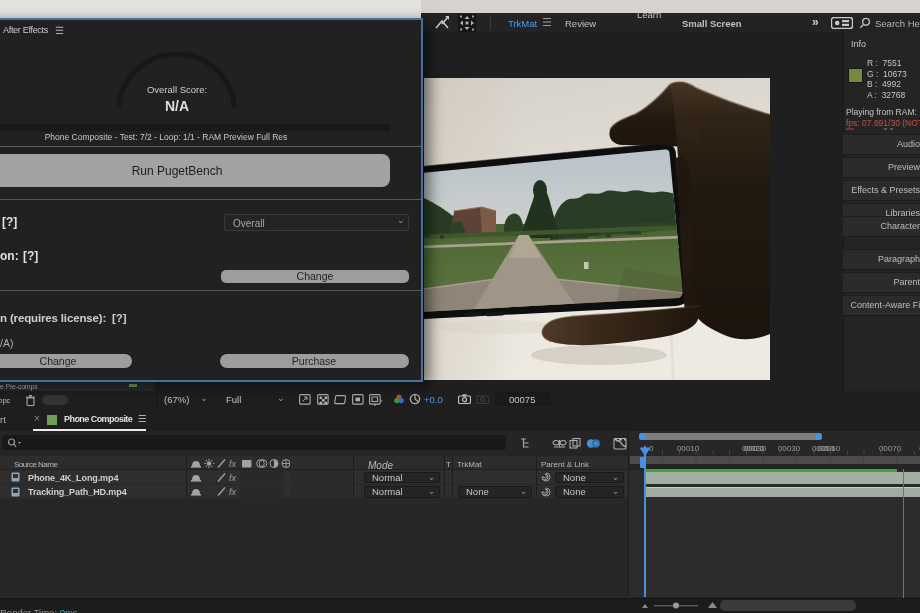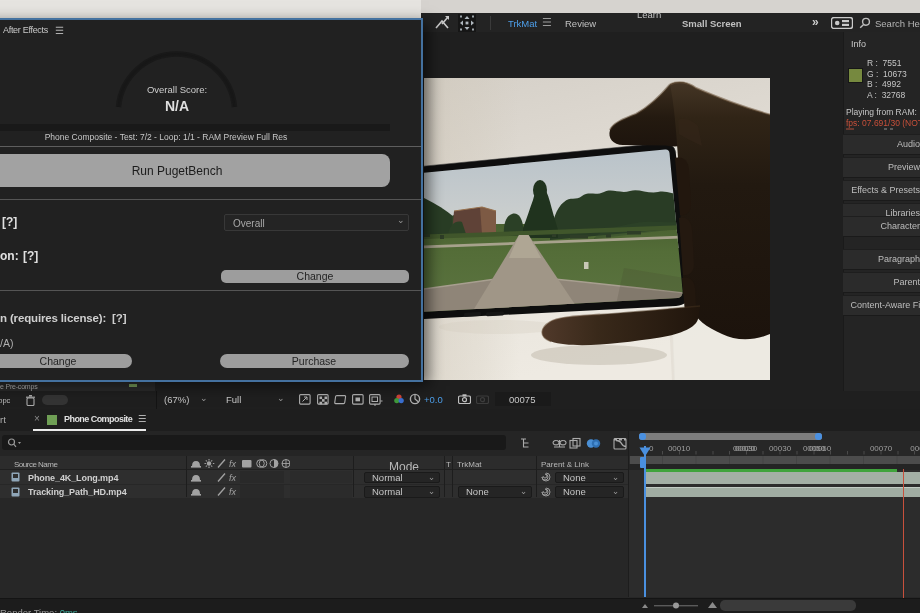--- a/index.html
+++ b/index.html
@@ -7,21 +7,21 @@
     font-family:"Liberation Sans",sans-serif;background:#232323;}
   .abs{position:absolute;}
   .txt{position:absolute;white-space:nowrap;}
   .sbt{left:843px;width:77px;height:21px;background:#2b2b2b;border-top:1px solid #1e1e1e;
        border-bottom:1px solid #1a1a1a;box-sizing:border-box;color:#bdbdbd;font-size:9px;
        line-height:19px;padding-left:7.5px;overflow:hidden;white-space:nowrap;text-align:right;}
   .dd{position:absolute;height:11.5px;background:#252525;border:1px solid #1a1a1a;
       box-sizing:border-box;border-radius:2px;color:#c6c6c6;font-size:9.5px;line-height:10px;}
   .dd span{padding-left:7px;}
   .dd i{position:absolute;right:4px;top:-1px;font-style:normal;color:#9a9a9a;font-size:8.5px;}
-  .rl{position:absolute;top:444px;font-size:8px;color:#9e9e9e;transform:translateX(-50%);}
+  .rl{position:absolute;top:444px;font-size:8px;color:#9e9e9e;transform:translateX(-50%);margin-left:9px;}
 </style>
 </head>
 <body>
 <div id="stage">
 
   <div class="abs" style="left:0;top:0;width:920px;height:14px;background:#d6d3cf;"></div>
   <div class="abs" style="left:0;top:0;width:421px;height:18px;background:#e6e4e0;"></div>
 
   <div class="abs" style="left:421px;top:13px;width:499px;height:19px;background:#232323;border-bottom:1px solid #161616;"></div>
   <div id="toolbar-items">
@@ -315,21 +315,21 @@
       <div class="rl" style="left:917px;">000</div>
       <svg class="abs" style="left:628px;top:450px;" width="292" height="6" viewBox="0 0 292 6">
         <g stroke="#4a4a4a" stroke-width="1">
           <path d="M34.5 1 v3.5 M51.5 1 v3.5 M68 1 v3.5 M85 1 v3.5 M101.5 1 v3.5 M118.5 1 v3.5 M135 1 v3.5 M152 1 v3.5 M169 1 v3.5 M186 1 v3.5 M202.5 1 v3.5 M219.5 1 v3.5 M236 1 v3.5 M253 1 v3.5 M270 1 v3.5 M286.5 1 v3.5"></path>
         </g>
       </svg>
     </div>
 
     <div class="abs" style="left:0;top:456px;width:628px;height:14px;background:#2c2c2c;border-bottom:1px solid #1f1f1f;box-sizing:border-box;"></div>
     <div class="txt" style="left:14px;top:459.5px;font-size:8px;letter-spacing:-0.5px;color:#b8b8b8;">Source Name</div>
-    <div class="txt" style="left:389px;top:459.5px;font-size:12px;color:#b8b8b8;">Mode</div>
+    <div class="txt" style="left:368px;top:459.5px;font-size:10px;color:#b8b8b8;font-style:italic;">Mode</div>
     <div class="txt" style="left:446px;top:459.5px;font-size:8px;color:#b8b8b8;">T</div>
     <div class="txt" style="left:457px;top:459.5px;font-size:8px;color:#b8b8b8;">TrkMat</div>
     <div class="txt" style="left:541px;top:459.5px;font-size:8px;color:#b8b8b8;">Parent &amp; Link</div>
 
     <div class="abs" style="left:0;top:470px;width:628px;height:13.5px;background:#2e2e2e;"></div>
     <div class="abs" style="left:0;top:484.5px;width:628px;height:13.5px;background:#2e2e2e;"></div>
     <div class="txt" style="left:28px;top:472.5px;font-size:9px;font-weight:bold;color:#d0d0d0;letter-spacing:-0.1px;">Phone_4K_Long.mp4</div>
     <div class="txt" style="left:28px;top:487px;font-size:9px;font-weight:bold;color:#d0d0d0;letter-spacing:-0.1px;">Tracking_Path_HD.mp4</div>
     <svg class="abs" style="left:11px;top:472px;" width="9" height="10" viewBox="0 0 9 10">
         <rect x="0.5" y="0.5" width="8" height="9" rx="1" fill="#8fa6b8"></rect>

